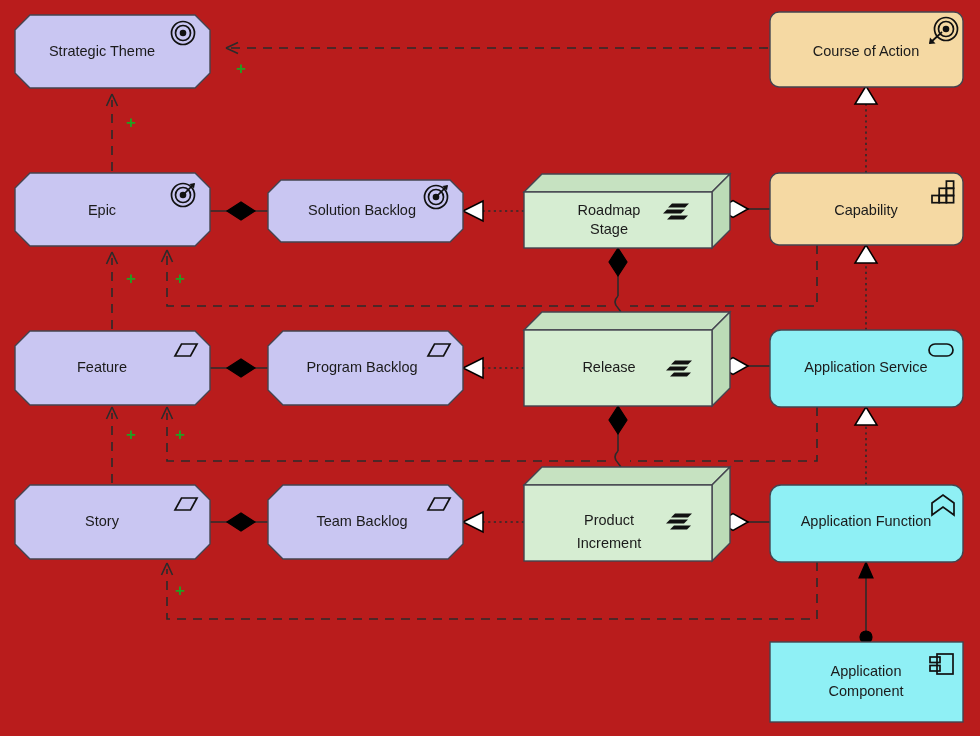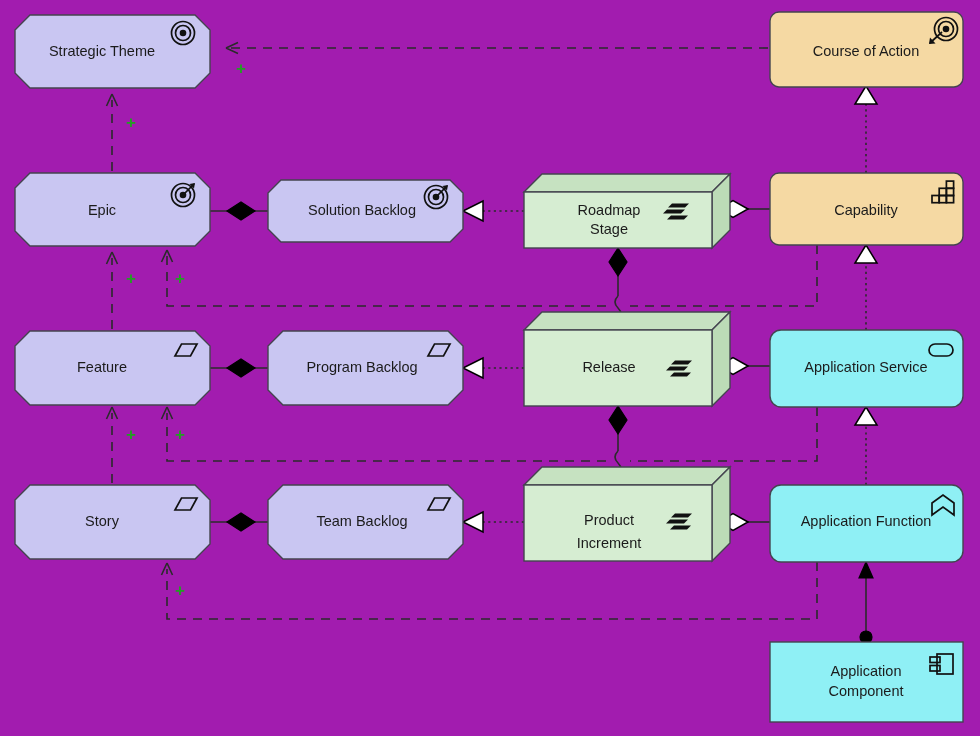--- a/index.html
+++ b/index.html
@@ -1,19 +1,19 @@
 <!DOCTYPE html>
 <html><head>
 <meta charset="utf-8">
 <title>ArchiMate SAFe Metamodel Diagram</title>
 <style>
   html,body{margin:0;padding:0;background:#ffffff;}
   body{width:980px;height:736px;overflow:hidden;
        font-family:"Liberation Sans","DejaVu Sans",sans-serif;}
-  #canvas{position:relative;width:980px;height:736px;background:#a21caf;}
+  #canvas{position:relative;width:980px;height:736px;background:#b91c1c;}
   svg#diagram{position:absolute;top:0;left:0;width:980px;height:736px;}
   .node-label{font-family:"Liberation Sans","DejaVu Sans",sans-serif;
               font-size:14.5px;fill:#1b1b1b;text-anchor:middle;
               dominant-baseline:middle;}
   .plus-label{font-family:"Liberation Sans","DejaVu Sans",sans-serif;
               font-size:17px;font-weight:bold;fill:#22a022;text-anchor:middle;
               dominant-baseline:middle;}
   .shape{stroke:#44444f;stroke-width:1.4;}
   .icon-stroke{fill:none;stroke:#111111;stroke-width:1.7;}
   .icon-fill{fill:#111111;stroke:none;}

